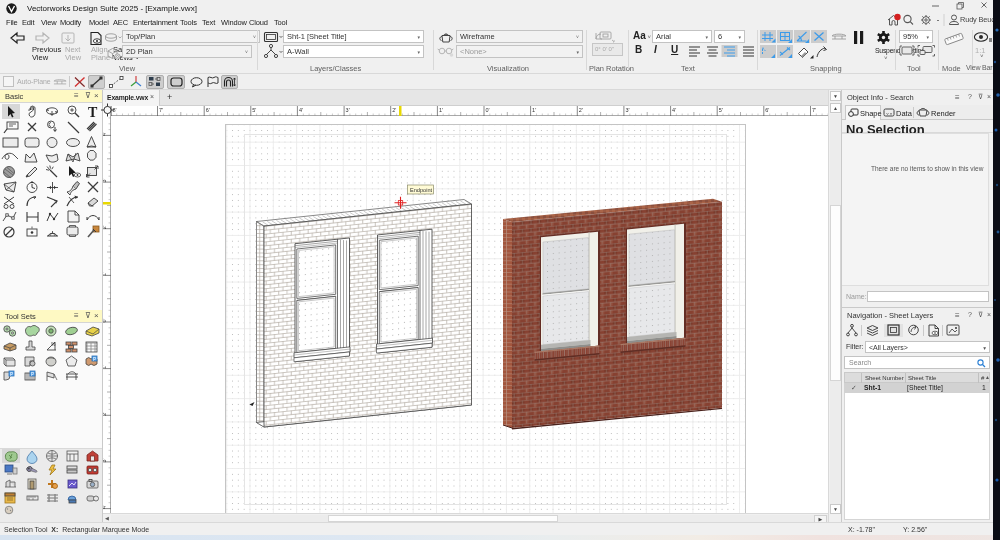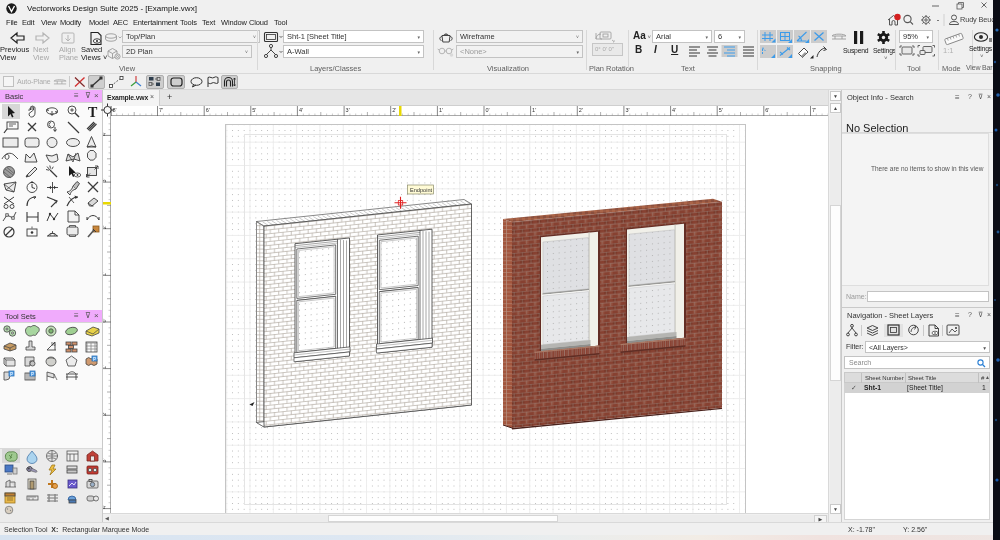--- a/index.html
+++ b/index.html
@@ -12,30 +12,30 @@
 
 #menubar { left:0; top:16px; width:1000px; height:12px; background:#f0f0f0; font-size:7.5px; color:#222; letter-spacing:-0.15px; }
 #menubar span { position:absolute; top:2px; }
 
 #ribbon { left:0; top:28px; width:993px; height:46px; background:#f0f0f0; border-bottom:1px solid #d9d9d9; }
 .seclabel { position:absolute; top:36px; font-size:7.5px; color:#5f5f5f; }
 .secdiv { position:absolute; top:2px; width:1px; height:40px; background:#d8d8d8; }
 .dd { position:absolute; height:13px; background:#f2f2f2; border:1px solid #c3c3c3; font-size:7.5px; color:#333; padding:1px 3px; }
 .dd.white { background:#fff; }
 .dd .arr { position:absolute; right:3px; top:2.5px; font-size:5px; color:#666; }
-.btnlabel { position:absolute; font-size:7.5px; color:#222; line-height:8px; }
+.btnlabel { position:absolute; font-size:7.5px; color:#222; line-height:8px;padding-left:32px; }
 .btnlabel.gray { color:#a8a8a8; }
 
 #modebar { left:0; top:74px; width:993px; height:16px; background:#f0f0f0; border-bottom:1px solid #d9d9d9; }
 .mbtn { position:absolute; top:1px; height:14px; border-radius:2px; }
 .mbtn.sel { background:#cecece; border:1px solid #aeaeae; }
 
 #basicpal { left:0; top:90px; width:103px; height:220px; background:#fafafa; border-right:1px solid #c9c9c9; }
 #toolsets { left:0; top:310px; width:103px; height:212px; background:#fafafa; border-right:1px solid #c9c9c9; }
-.palhead { position:absolute; left:0; top:0; width:100%; height:13px; background:#f0abfc; border-bottom:1px solid #d5d5d5;text-align:right; }
+.palhead { position:absolute; left:0; top:0; width:100%; height:13px; background:#fef9c3; border-bottom:1px solid #d5d5d5;text-align:right; }
 .palhead .t { position:absolute; left:5px; top:2px; font-size:7.5px; color:#333; }
 .palhead .ic { position:absolute; top:1px; font-size:8px; color:#555; }
 
 #tabbar { left:103px; top:90px; width:725px; height:16px; background:#e6e6e6; border-bottom:1px solid #cfcfcf; }
 #tab1 { position:absolute; left:0px; top:0px; width:57px; height:16px; background:#f4f4f4; border-right:1px solid #cfcfcf; }
 #tab1 .t { position:absolute; left:4px; top:3.5px; font-size:6.8px; font-weight:bold; color:#222; letter-spacing:-0.15px; }
 #hruler { left:111px; top:106px; width:717px; height:10px; background:#fff; border-bottom:1px solid #aaa; }
 #vruler { left:103px; top:106px; width:8px; height:407px; background:#fff; border-right:1px solid #aaa; }
 #rcorner { left:103px; top:106px; width:8px; height:10px; background:#fff; }
 #canvas { left:111px; top:116px; width:717px; height:397px; background:#ffffff; overflow:hidden; }
@@ -1098,22 +1098,40 @@
 <div id="rightpanel" class="abs">
 
   <div class="abs" style="left:0;top:0;width:152px;height:15px;background:#f0f0f0">
     <span class="abs" style="left:5px;top:3px;font-size:7.5px;color:#333">Object Info - Search</span>
     <span class="abs" style="left:113px;top:3px;font-size:8px;color:#555">≡</span>
     <span class="abs" style="left:126px;top:3px;font-size:7px;color:#555">?</span>
     <span class="abs" style="left:136px;top:3px;font-size:7px;color:#555">⊽</span>
     <span class="abs" style="left:145px;top:3px;font-size:7px;color:#555">×</span>
   </div>
 
+  <div class="abs" style="left:0;top:15px;width:152px;height:15px;border-bottom:1px solid #c9c9c9;background:#ededed">
+    <div class="abs" style="left:3px;top:0;width:36px;height:15px;background:#f7f7f7;border:1px solid #c9c9c9;border-bottom:none"></div>
+    <svg class="abs" style="left:6px;top:3px" width="11" height="9" viewBox="0 0 11 9">
+        <rect x="3" y="1" width="7" height="6" rx="1" fill="none" stroke="#333" stroke-width="1"></rect>
+        <circle cx="3" cy="6" r="2.4" fill="#f7f7f7" stroke="#333" stroke-width="1"></circle>
+      </svg>
+    <span class="abs" style="left:18px;top:3.5px;font-size:7.5px;color:#222">Shape</span>
+    <svg class="abs" style="left:41px;top:3px" width="12" height="9" viewBox="0 0 12 9">
+        <rect x="1" y="1" width="10" height="7" rx="1.5" fill="none" stroke="#444" stroke-width="1"></rect>
+        <path d="M3.5 5.5 a1.2 1.2 0 0 0 2 0 M7 5.5 a1.2 1.2 0 0 0 2 0" stroke="#444" stroke-width="0.8" fill="none"></path>
+      </svg>
+    <span class="abs" style="left:54px;top:3.5px;font-size:7.5px;color:#222">Data</span>
+    <div class="abs" style="left:71px;top:2px;width:1px;height:11px;background:#c9c9c9"></div>
+    <svg class="abs" style="left:74px;top:2px" width="14" height="11" viewBox="0 0 14 11">
+        <path d="M3 3 h8 l-1 6 h-6 Z M3 4 c-2.5 0 -2.5 4 0 4 M11 4 c2.5 0 2.5 4 0 4 M4.5 3 c0 -2 5 -2 5 0" fill="none" stroke="#333" stroke-width="0.9"></path>
+      </svg>
+    <span class="abs" style="left:89px;top:3.5px;font-size:7.5px;color:#222">Render</span>
+  </div>
   <div class="abs" style="left:0px;top:30px;width:152px;height:13px;border-bottom:1px solid #d9d9d9">
-      <span class="abs" style="left:4px;top:2px;font-size:11px;font-weight:normal;color:#222">No Selection</span>
+      <span class="abs" style="left:4px;top:2px;font-size:13px;font-weight:bold;color:#222">No Selection</span>
     </div>
   <div class="abs" style="left:0px;top:43px;width:147px;height:153px;background:#f4f4f4;border:1px solid #dedede;border-left:none">
     <span class="abs" style="left:29px;top:31px;font-size:6.5px;color:#555">There are no items to show in this view</span>
   </div>
   <div class="abs" style="left:4px;top:203px;font-size:7px;color:#9a9a9a">Name:</div>
   <div class="abs" style="left:25px;top:201px;width:122px;height:11px;background:#fff;border:1px solid #c3c3c3"></div>
 
   <div class="abs" style="left:0;top:217px;width:152px;height:15px;background:#f0f0f0;border-top:1px solid #c9c9c9">
     <span class="abs" style="left:5px;top:3px;font-size:7.5px;color:#333">Navigation - Sheet Layers</span>
     <span class="abs" style="left:113px;top:3px;font-size:8px;color:#555">≡</span>

